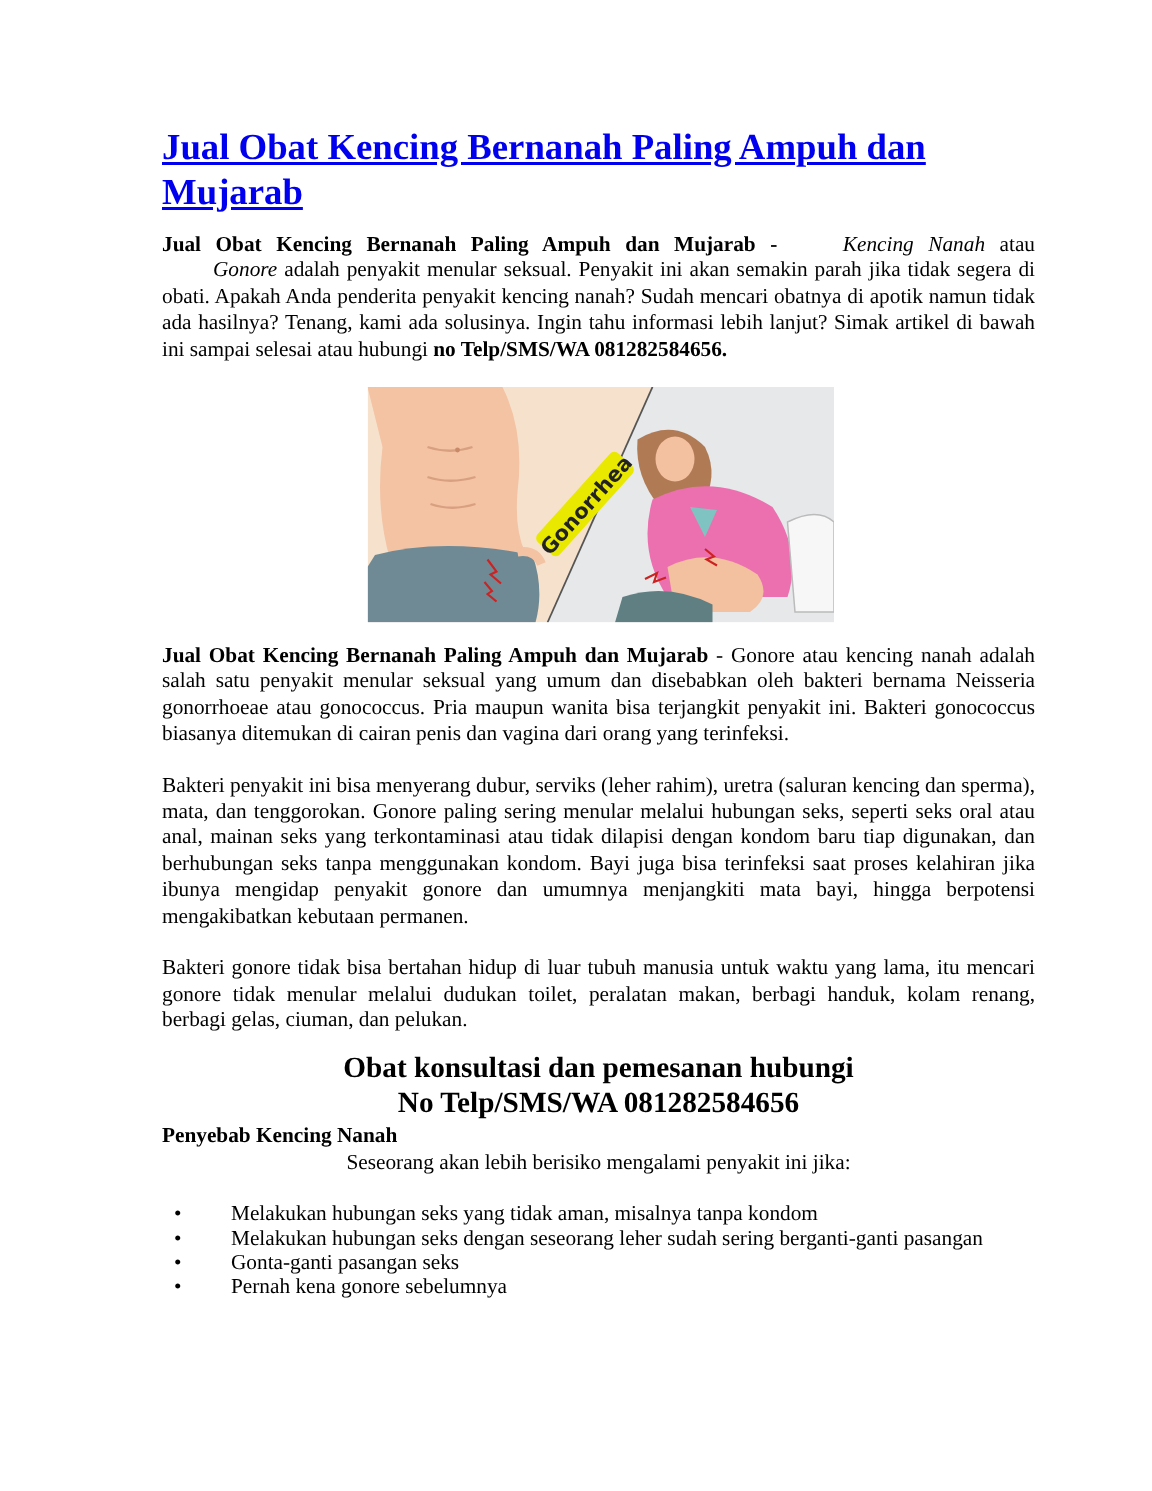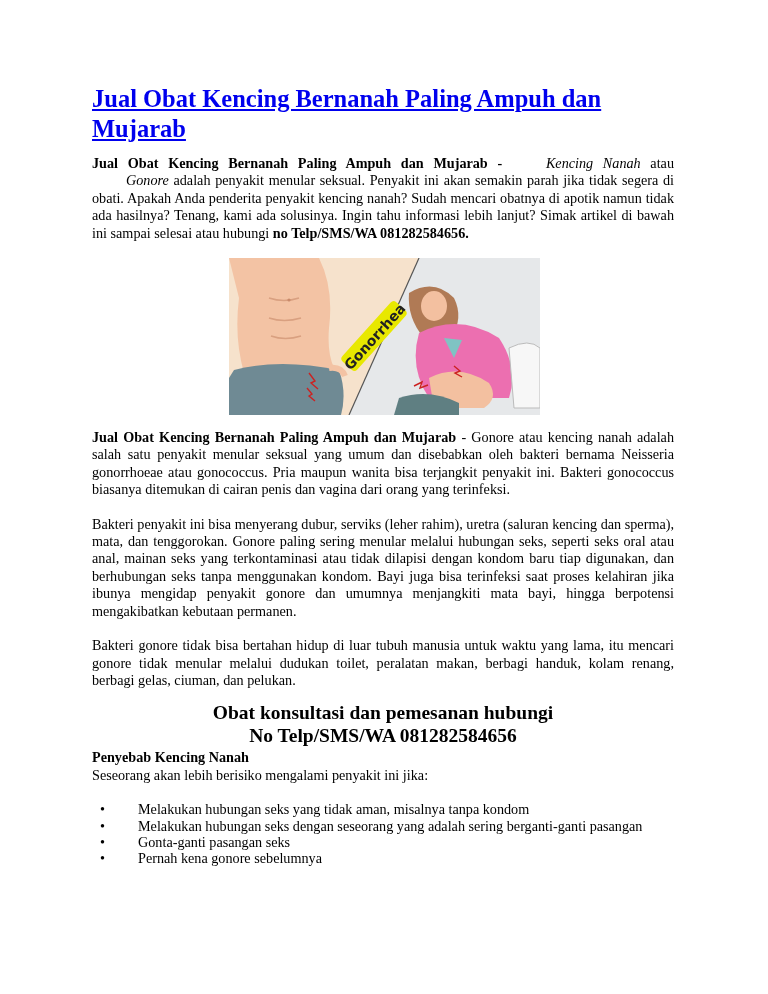--- a/index.html
+++ b/index.html
@@ -1,18 +1,18 @@
 <!DOCTYPE html>
 <html><head>
 <meta charset="utf-8">
 <style>
   html, body { margin: 0; padding: 0; background: #ffffff; }
   body { width: 768px; height: 994px; overflow: hidden; position: relative;
          font-family: "Liberation Serif", serif; color: #000; }
-  .page { position: absolute; left: 92px; top: 84px; width: 582px; }
+  .page { position: absolute; left: 108px; top: 84px; width: 582px; }
   h1 { margin: 0; font-size: 24.5px; font-weight: bold; line-height: 30px; }
   h1 a { color: #0000ee; text-decoration: underline; }
   p { margin: 0; font-size: 14.2px; line-height: 17.4px; text-align: justify; }
   .intro { margin-top: 11px; }
   .figure { margin: 16px 0 0 137px; width: 311px; height: 157px; position: relative; overflow: hidden; }
   h2 { margin: 0; font-size: 16.5px; font-weight: bold; line-height: 20px; }
   .sec1 { margin-top: 14px; }
   .p2 { margin-top: 14px; }
   .p3 { margin-top: 17px; }
   .p4 { margin-top: 17px; }
@@ -72,21 +72,21 @@
   <p class="p3">Bakteri penyakit ini bisa menyerang dubur, serviks (leher rahim), uretra (saluran kencing dan sperma), mata, dan tenggorokan. Gonore paling sering menular melalui hubungan seks, seperti seks oral atau anal, mainan seks yang terkontaminasi atau tidak dilapisi dengan kondom baru tiap digunakan, dan berhubungan seks tanpa menggunakan kondom. Bayi juga bisa terinfeksi saat proses kelahiran jika ibunya mengidap penyakit gonore dan umumnya menjangkiti mata bayi, hingga berpotensi mengakibatkan kebutaan permanen.</p>
 
   <p class="p4">Bakteri gonore tidak bisa bertahan hidup di luar tubuh manusia untuk waktu yang lama, itu mencari gonore tidak menular melalui dudukan toilet, peralatan makan, berbagi handuk, kolam renang, berbagi gelas, ciuman, dan pelukan.</p>
 
   <div class="cta">
     <div>Obat konsultasi dan pemesanan hubungi</div>
     <div>No Telp/SMS/WA 081282584656</div>
   </div>
 
   <div class="h3">Penyebab Kencing Nanah</div>
-  <p style="text-align:left;">Seseorang akan lebih berisiko mengalami penyakit ini jika:</p>
+  <p style="text-align:center;">Seseorang akan lebih berisiko mengalami penyakit ini jika:</p>
 
   <ul>
     <li><span class="bullet">•</span><span>Melakukan hubungan seks yang tidak aman, misalnya tanpa kondom</span></li>
-    <li><span class="bullet">•</span><span>Melakukan hubungan seks dengan seseorang yang adalah sering berganti-ganti pasangan</span></li>
+    <li><span class="bullet">•</span><span>Melakukan hubungan seks dengan seseorang leher sudah sering berganti-ganti pasangan</span></li>
     <li><span class="bullet">•</span><span>Gonta-ganti pasangan seks</span></li>
     <li><span class="bullet">•</span><span>Pernah kena gonore sebelumnya</span></li>
   </ul>
 </div>
 
 </body></html>

